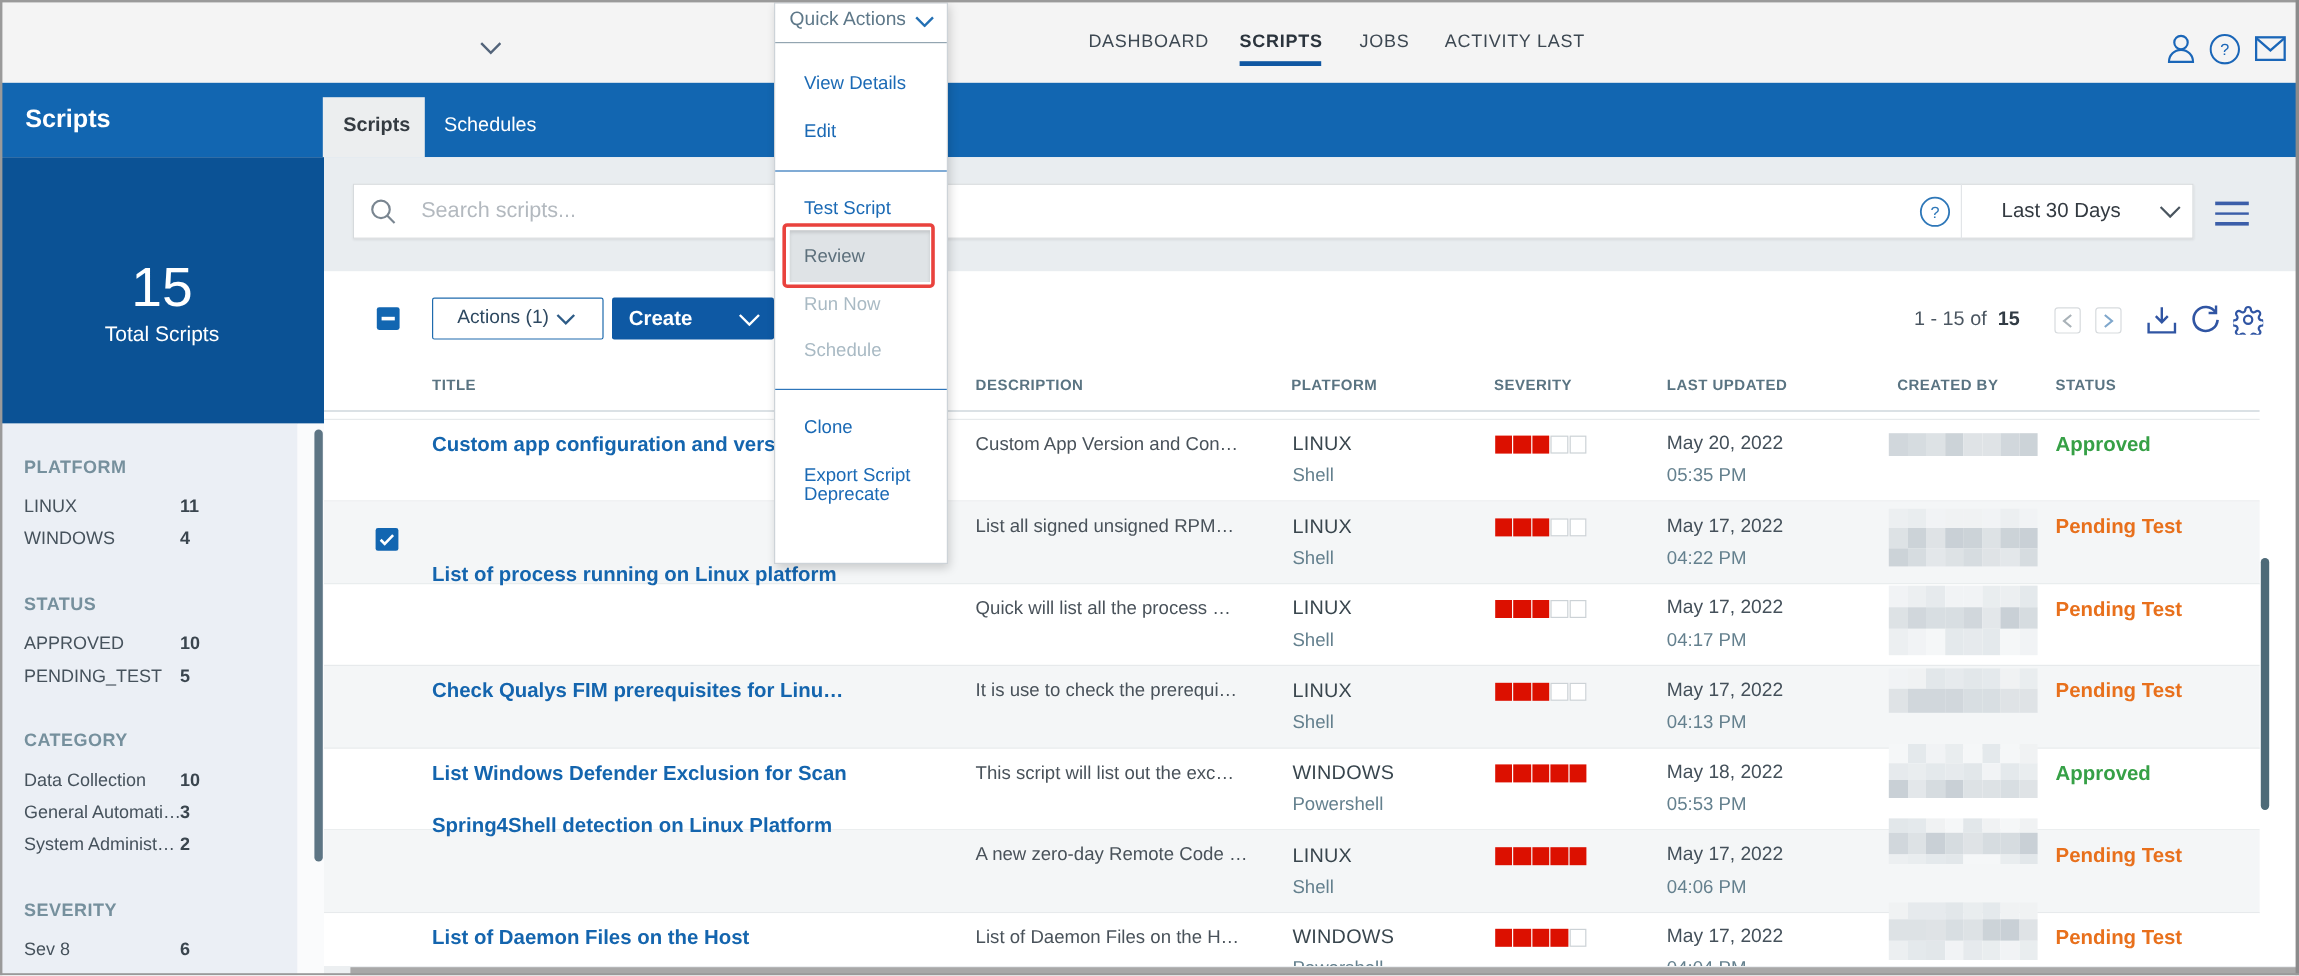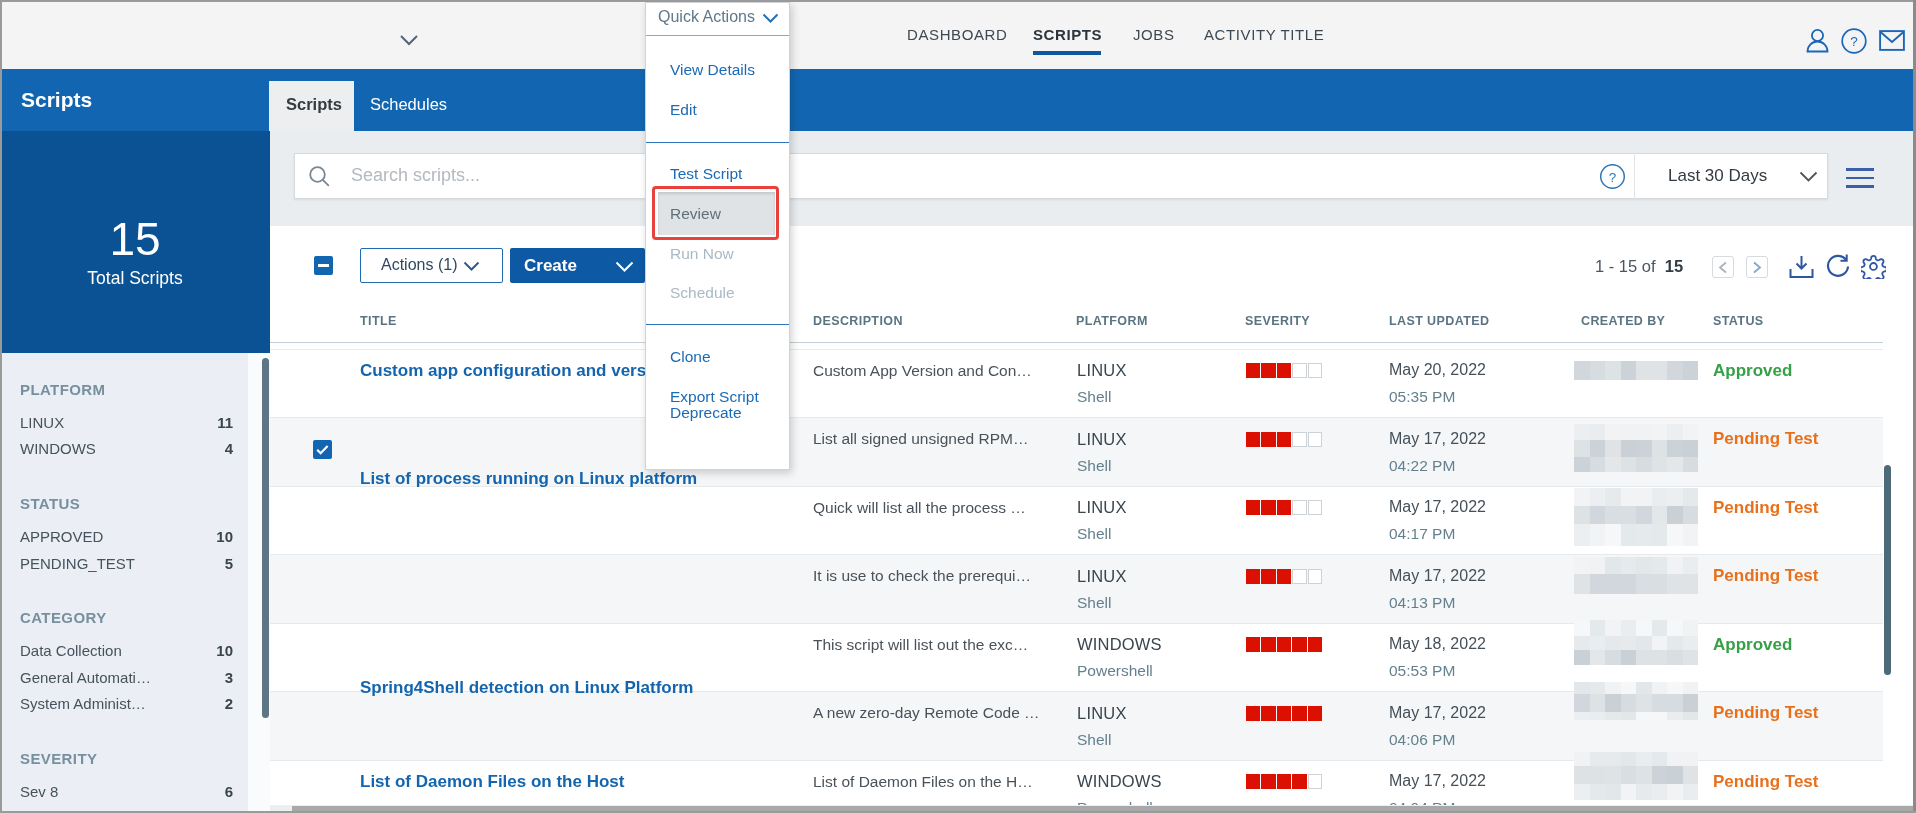--- a/index.html
+++ b/index.html
@@ -8,37 +8,37 @@
 .tl{font-size:17px;font-weight:bold;color:#1465ae;white-space:nowrap}
 .de{font-size:15.5px;color:#49525a;white-space:nowrap}
 .pl{font-size:16.5px;color:#39464e;letter-spacing:.2px}
 .su{font-size:15.5px;color:#64808e}
 .da{font-size:16px;color:#44505a}
 .ti{font-size:15.5px;color:#64808e}
 .st{font-size:17px;font-weight:bold}
 .ap{color:#36a046} .pe{color:#e8701c}
 .fh{font-size:15px;font-weight:bold;color:#76909d;letter-spacing:.4px}
 .fi{font-size:15px;color:#46525c}
-.fc{font-size:15px;font-weight:bold;color:#3a454e;text-align:right}
+.fc{font-size:15px;font-weight:bold;color:#3a454e;text-align:left}
 .th{font-size:12.5px;font-weight:bold;color:#5a7482;letter-spacing:.4px}
 .mi{font-size:15.5px;color:#1b6ab5;white-space:nowrap}
 .md{font-size:15.5px;color:#a9bac4;white-space:nowrap}
 svg{display:block}
 </style></head><body>
 <div id="app">
 
 <div class="abs" style="left:0;top:0;width:1916px;height:69px;background:#f4f4f4"></div>
 <svg class="abs" style="left:399px;top:34px" width="20" height="12" viewBox="0 0 20 12">
       <path d="M2 2l8 8 8-8" stroke="#53647a" stroke-width="2" fill="none"></path>
     </svg>
 <div class="abs" style="left:907px;top:26px;font-size:15px;color:#3d4852;letter-spacing:.6px">DASHBOARD</div>
 <div class="abs" style="left:1033px;top:26px;font-size:15px;font-weight:bold;color:#2b343d;letter-spacing:.6px">SCRIPTS</div>
 <div class="abs" style="left:1033px;top:51px;width:68px;height:4px;background:#1057a2"></div>
 <div class="abs" style="left:1133px;top:26px;font-size:15px;color:#3d4852;letter-spacing:.6px">JOBS</div>
-<div class="abs" style="left:1204px;top:26px;font-size:15px;color:#3d4852;letter-spacing:.6px">ACTIVITY TITLE</div>
+<div class="abs" style="left:1204px;top:26px;font-size:15px;color:#3d4852;letter-spacing:.6px">ACTIVITY LAST</div>
 <svg class="abs" style="left:1806px;top:28px" width="23" height="25" viewBox="0 0 23 25">
  <circle cx="11.5" cy="7.5" r="5.6" stroke="#1a66b8" stroke-width="1.8" fill="none"></circle>
  <path d="M1.5 23.5 a10 10 0 0 1 20 0 z" stroke="#1a66b8" stroke-width="1.8" fill="none"></path>
     </svg>
 <svg class="abs" style="left:1841px;top:28px" width="26" height="26" viewBox="0 0 26 26">
  <circle cx="13" cy="13" r="11.8" stroke="#1a66b8" stroke-width="1.7" fill="none"></circle>
  <text x="13" y="18.2" text-anchor="middle" font-size="13.5" fill="#1a66b8" font-family="Liberation Sans">?</text>
     </svg>
 <svg class="abs" style="left:1879px;top:30px" width="26" height="21" viewBox="0 0 26 21">
  <rect x="1.1" y="1.1" width="23.8" height="18.8" stroke="#1a66b8" stroke-width="1.9" fill="none"></rect>
@@ -176,32 +176,34 @@
     <div class="abs su" style="left:1077px;top:525.0px">Shell</div>
     <div class="abs" style="left:1246.0px;top:500.0px;width:14.4px;height:15px;background:#dc1000"></div>
     <div class="abs" style="left:1261.4px;top:500.0px;width:14.4px;height:15px;background:#dc1000"></div>
     <div class="abs" style="left:1276.8px;top:500.0px;width:14.4px;height:15px;background:#dc1000"></div>
     <div class="abs" style="left:1292.2px;top:500.0px;width:14.4px;height:15px;background:#fff;border:1px solid #ccd2d6"></div>
     <div class="abs" style="left:1307.6px;top:500.0px;width:14.4px;height:15px;background:#fff;border:1px solid #ccd2d6"></div>
     <div class="abs da" style="left:1389px;top:498.0px">May 17, 2022</div>
     <div class="abs ti" style="left:1389px;top:525.0px">04:17 PM</div>
     <div class="abs st pe" style="left:1713px;top:497.5px">Pending Test</div>
     <div class="abs" style="left:270px;top:555.0px;width:1613px;height:68.5px;background:#f4f6f7;border-bottom:1px solid #e7eaec"></div>
+    <div class="abs tl" style="left:360px;top:566.0px;width:640px">Check Qualys FIM prerequisites for Linu…</div>
     <div class="abs de" style="left:813px;top:567.0px">It is use to check the prerequi…</div>
     <div class="abs pl" style="left:1077px;top:566.5px">LINUX</div>
     <div class="abs su" style="left:1077px;top:593.5px">Shell</div>
     <div class="abs" style="left:1246.0px;top:568.5px;width:14.4px;height:15px;background:#dc1000"></div>
     <div class="abs" style="left:1261.4px;top:568.5px;width:14.4px;height:15px;background:#dc1000"></div>
     <div class="abs" style="left:1276.8px;top:568.5px;width:14.4px;height:15px;background:#dc1000"></div>
     <div class="abs" style="left:1292.2px;top:568.5px;width:14.4px;height:15px;background:#fff;border:1px solid #ccd2d6"></div>
     <div class="abs" style="left:1307.6px;top:568.5px;width:14.4px;height:15px;background:#fff;border:1px solid #ccd2d6"></div>
     <div class="abs da" style="left:1389px;top:566.5px">May 17, 2022</div>
     <div class="abs ti" style="left:1389px;top:593.5px">04:13 PM</div>
     <div class="abs st pe" style="left:1713px;top:566.0px">Pending Test</div>
     <div class="abs" style="left:270px;top:623.5px;width:1613px;height:68.5px;background:#ffffff;border-bottom:1px solid #e7eaec"></div>
+    <div class="abs tl" style="left:360px;top:634.5px;width:640px">List Windows Defender Exclusion for Scan</div>
     <div class="abs de" style="left:813px;top:635.5px">This script will list out the exc…</div>
     <div class="abs pl" style="left:1077px;top:635.0px">WINDOWS</div>
     <div class="abs su" style="left:1077px;top:662.0px">Powershell</div>
     <div class="abs" style="left:1246.0px;top:637.0px;width:14.4px;height:15px;background:#dc1000"></div>
     <div class="abs" style="left:1261.4px;top:637.0px;width:14.4px;height:15px;background:#dc1000"></div>
     <div class="abs" style="left:1276.8px;top:637.0px;width:14.4px;height:15px;background:#dc1000"></div>
     <div class="abs" style="left:1292.2px;top:637.0px;width:14.4px;height:15px;background:#dc1000"></div>
     <div class="abs" style="left:1307.6px;top:637.0px;width:14.4px;height:15px;background:#dc1000"></div>
     <div class="abs da" style="left:1389px;top:635.0px">May 18, 2022</div>
     <div class="abs ti" style="left:1389px;top:662.0px">05:53 PM</div>

